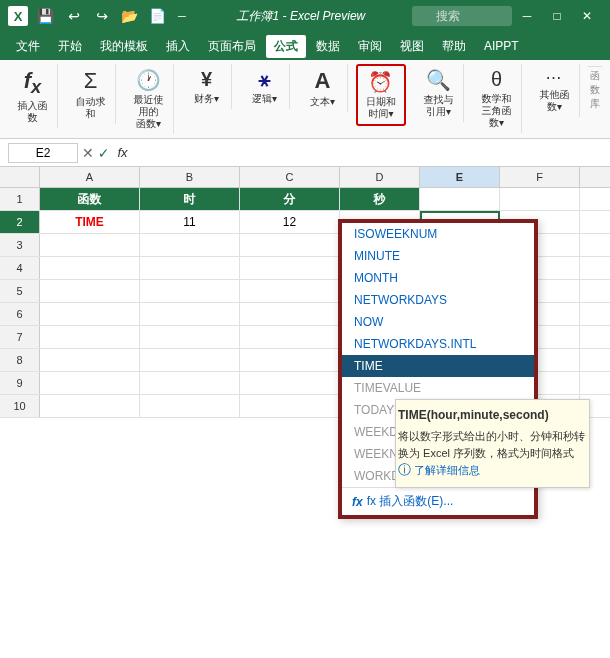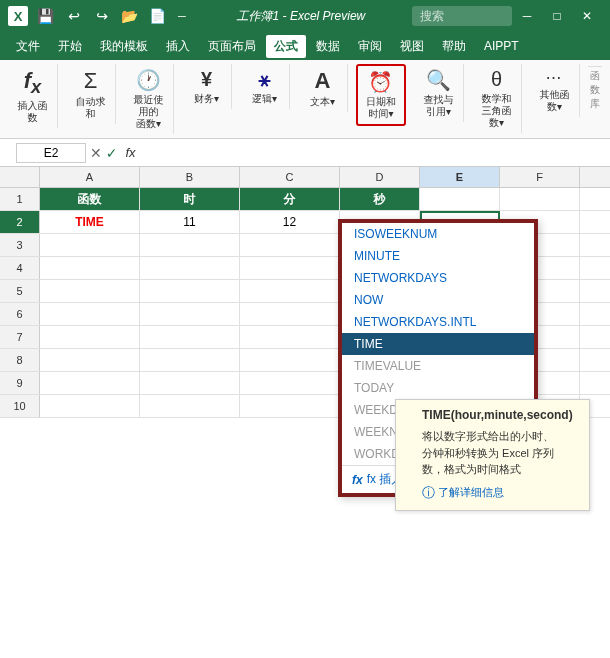--- a/index.html
+++ b/index.html
@@ -31,21 +31,21 @@
       background: none; border: none; color: white; font-size: 14px; cursor: pointer;
       width: 24px; height: 24px; display: flex; align-items: center; justify-content: center;
       border-radius: 2px;
     }
     .title-text {
       flex: 1; text-align: center; font-size: 12px; color: white; font-style: italic;
     }
     .title-search {
       background: rgba(255,255,255,0.2);
       border: none; color: white;
-      padding: 3px 8px;
+      padding: 3px 24px;
       border-radius: 3px;
       font-size: 12px;
       width: 100px;
     }
     .title-search::placeholder { color: rgba(255,255,255,0.7); }
     .win-controls {
       display: flex; gap: 0;
     }
     .win-btn {
       width: 30px; height: 32px;
@@ -113,21 +113,21 @@
       margin-bottom: 2px;
     }
     .ribbon-label { font-size: 10px; text-align: center; line-height: 1.2; }
 
     
     .formula-bar {
       height: 28px;
       display: flex;
       align-items: center;
       border-bottom: 1px solid #ccc;
-      padding: 0 16px;
+      padding: 0 8px;
       background: white;
       gap: 4px;
     }
     .cell-ref {
       width: 70px;
       border: 1px solid #ccc;
       padding: 2px 4px;
       font-size: 12px;
       text-align: center;
     }
@@ -227,36 +227,35 @@
     }
 
     
     .tooltip-box {
       position: absolute;
       top: 232px;
       left: 395px;
       width: 195px;
       background: #FFFDE7;
       border: 1px solid #ccc;
-      padding: 8px 26px;
+      padding: 8px 2px;
       z-index: 200;
       box-shadow: 1px 1px 4px rgba(0,0,0,0.15);
       font-size: 12px;
     }
     .tooltip-title {
       font-weight: bold;
       font-size: 12px;
       margin-bottom: 6px;
       color: #333;
     }
     .tooltip-desc {
       font-size: 11px;
       color: #333;
       line-height: 1.5;
-      margin-bottom: 6px;
     }
     .tooltip-link {
       color: #0563C1;
       font-size: 11px;
       cursor: pointer;
       text-decoration: none;
       display: flex;
       align-items: center;
       gap: 3px;
     }
@@ -488,20 +487,21 @@
       <div class="cell"></div>
       <div class="cell extra"></div>
       <div class="cell extra"></div>
       <div class="cell extra"></div>
     </div>
 
   <div class="dropdown-overlay">
     <div class="dropdown-list">
       <div class="dropdown-item">ISOWEEKNUM</div>
       <div class="dropdown-item">MINUTE</div>
+      <div class="dropdown-item">MONTH</div>
       <div class="dropdown-item">NETWORKDAYS</div>
       <div class="dropdown-item">NOW</div>
       <div class="dropdown-item">NETWORKDAYS.INTL</div>
       <div class="dropdown-item selected">TIME</div>
       <div class="dropdown-item" style="color:#999;">TIMEVALUE</div>
       <div class="dropdown-item" style="color:#999;">TODAY</div>
       <div class="dropdown-item" style="color:#999;">WEEKDAY</div>
       <div class="dropdown-item" style="color:#999;">WEEKNUM</div>
       <div class="dropdown-item" style="color:#999;">WORKDAY</div>
     </div>

